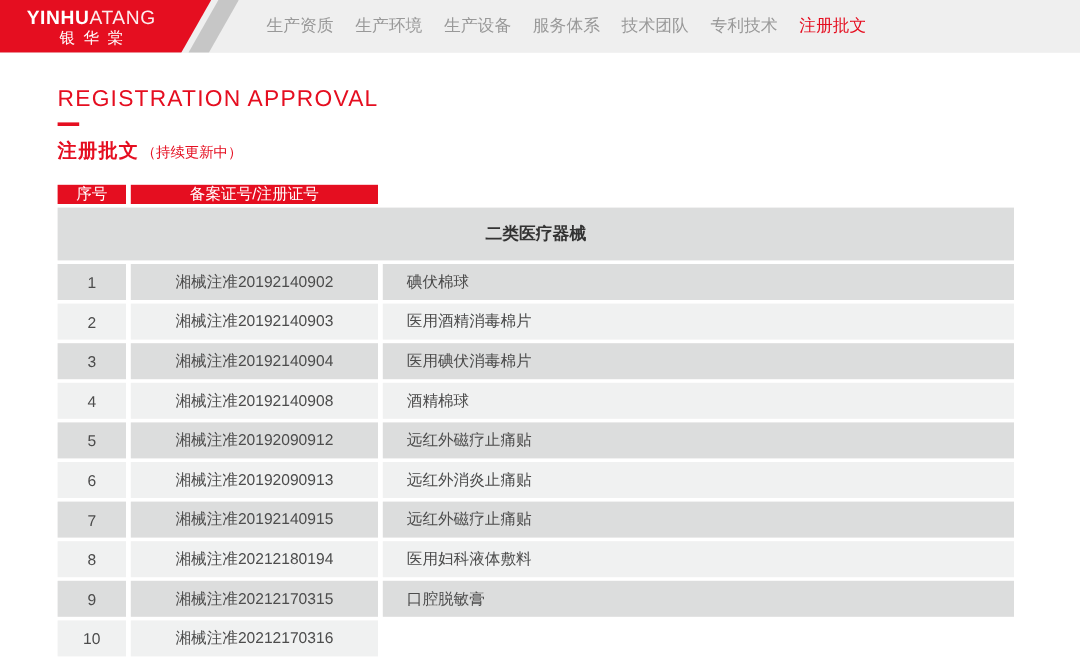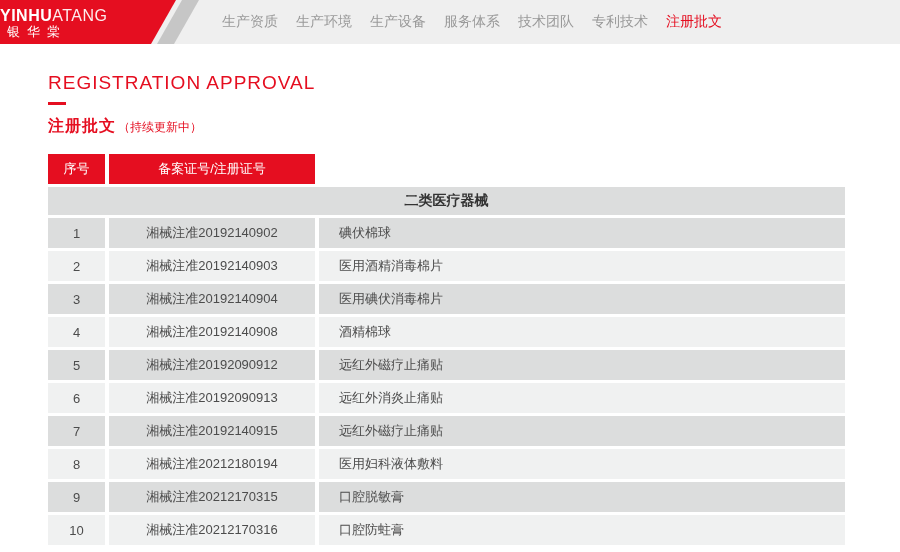--- a/index.html
+++ b/index.html
@@ -28,21 +28,21 @@
   .logo-red {
     position: absolute; left: 0; top: 0;
     width: 220px; height: 44px;
     background: var(--red);
     clip-path: polygon(0 0, 176px 0, 151px 100%, 0 100%);
     cursor: pointer;
   }
   .logo-inner {
     width: 152px; height: 100%;
     display: flex; flex-direction: column;
-    justify-content: center;
+    align-items: center; justify-content: center;
     padding-top: 2px;
   }
   .logo-en {
     color: #fff; font-size: 16px; line-height: 17px; letter-spacing: 0.5px;
   }
   .logo-en .b { font-weight: 700; }
   .logo-en .l { font-weight: 400; opacity: 0.92; }
   .logo-cn {
     color: #fff; font-size: 13px; line-height: 16px;
     letter-spacing: 7px; text-indent: 7px;
@@ -82,27 +82,27 @@
   
   .tbl {
     margin-top: 17px;
     width: 797px;
     display: grid;
     grid-template-columns: 57px 206px 1fr;
     gap: 3px 4px;
   }
   .th {
     background: var(--red); color: #ffffff;
-    font-size: 13px; height: 30px;
+    font-size: 13px; height: 16px;
     display: flex; align-items: center; justify-content: center;
   }
   .cat {
     grid-column: 1 / -1;
     background: var(--row-dark);
-    height: 28px;
+    height: 44px;
     display: flex; align-items: center; justify-content: center;
     font-size: 14px; font-weight: 700; color: #333333;
   }
   .td {
     height: 30px;
     display: flex; align-items: center;
     font-size: 13px; color: var(--cell-text);
   }
   .td.no, .td.cert { justify-content: center; }
   .td.prod { padding-left: 20px; }
@@ -166,15 +166,14 @@
       <div class="td cert dark">湘械注准20192140915</div>
       <div class="td prod dark">远红外磁疗止痛贴</div>
       <div class="td no light">8</div>
       <div class="td cert light">湘械注准20212180194</div>
       <div class="td prod light">医用妇科液体敷料</div>
       <div class="td no dark">9</div>
       <div class="td cert dark">湘械注准20212170315</div>
       <div class="td prod dark">口腔脱敏膏</div>
       <div class="td no light">10</div>
       <div class="td cert light">湘械注准20212170316</div>
-      <div class="td prod light">口腔防蛀膏</div>
     </div>
 </main>
 
 </body></html>

